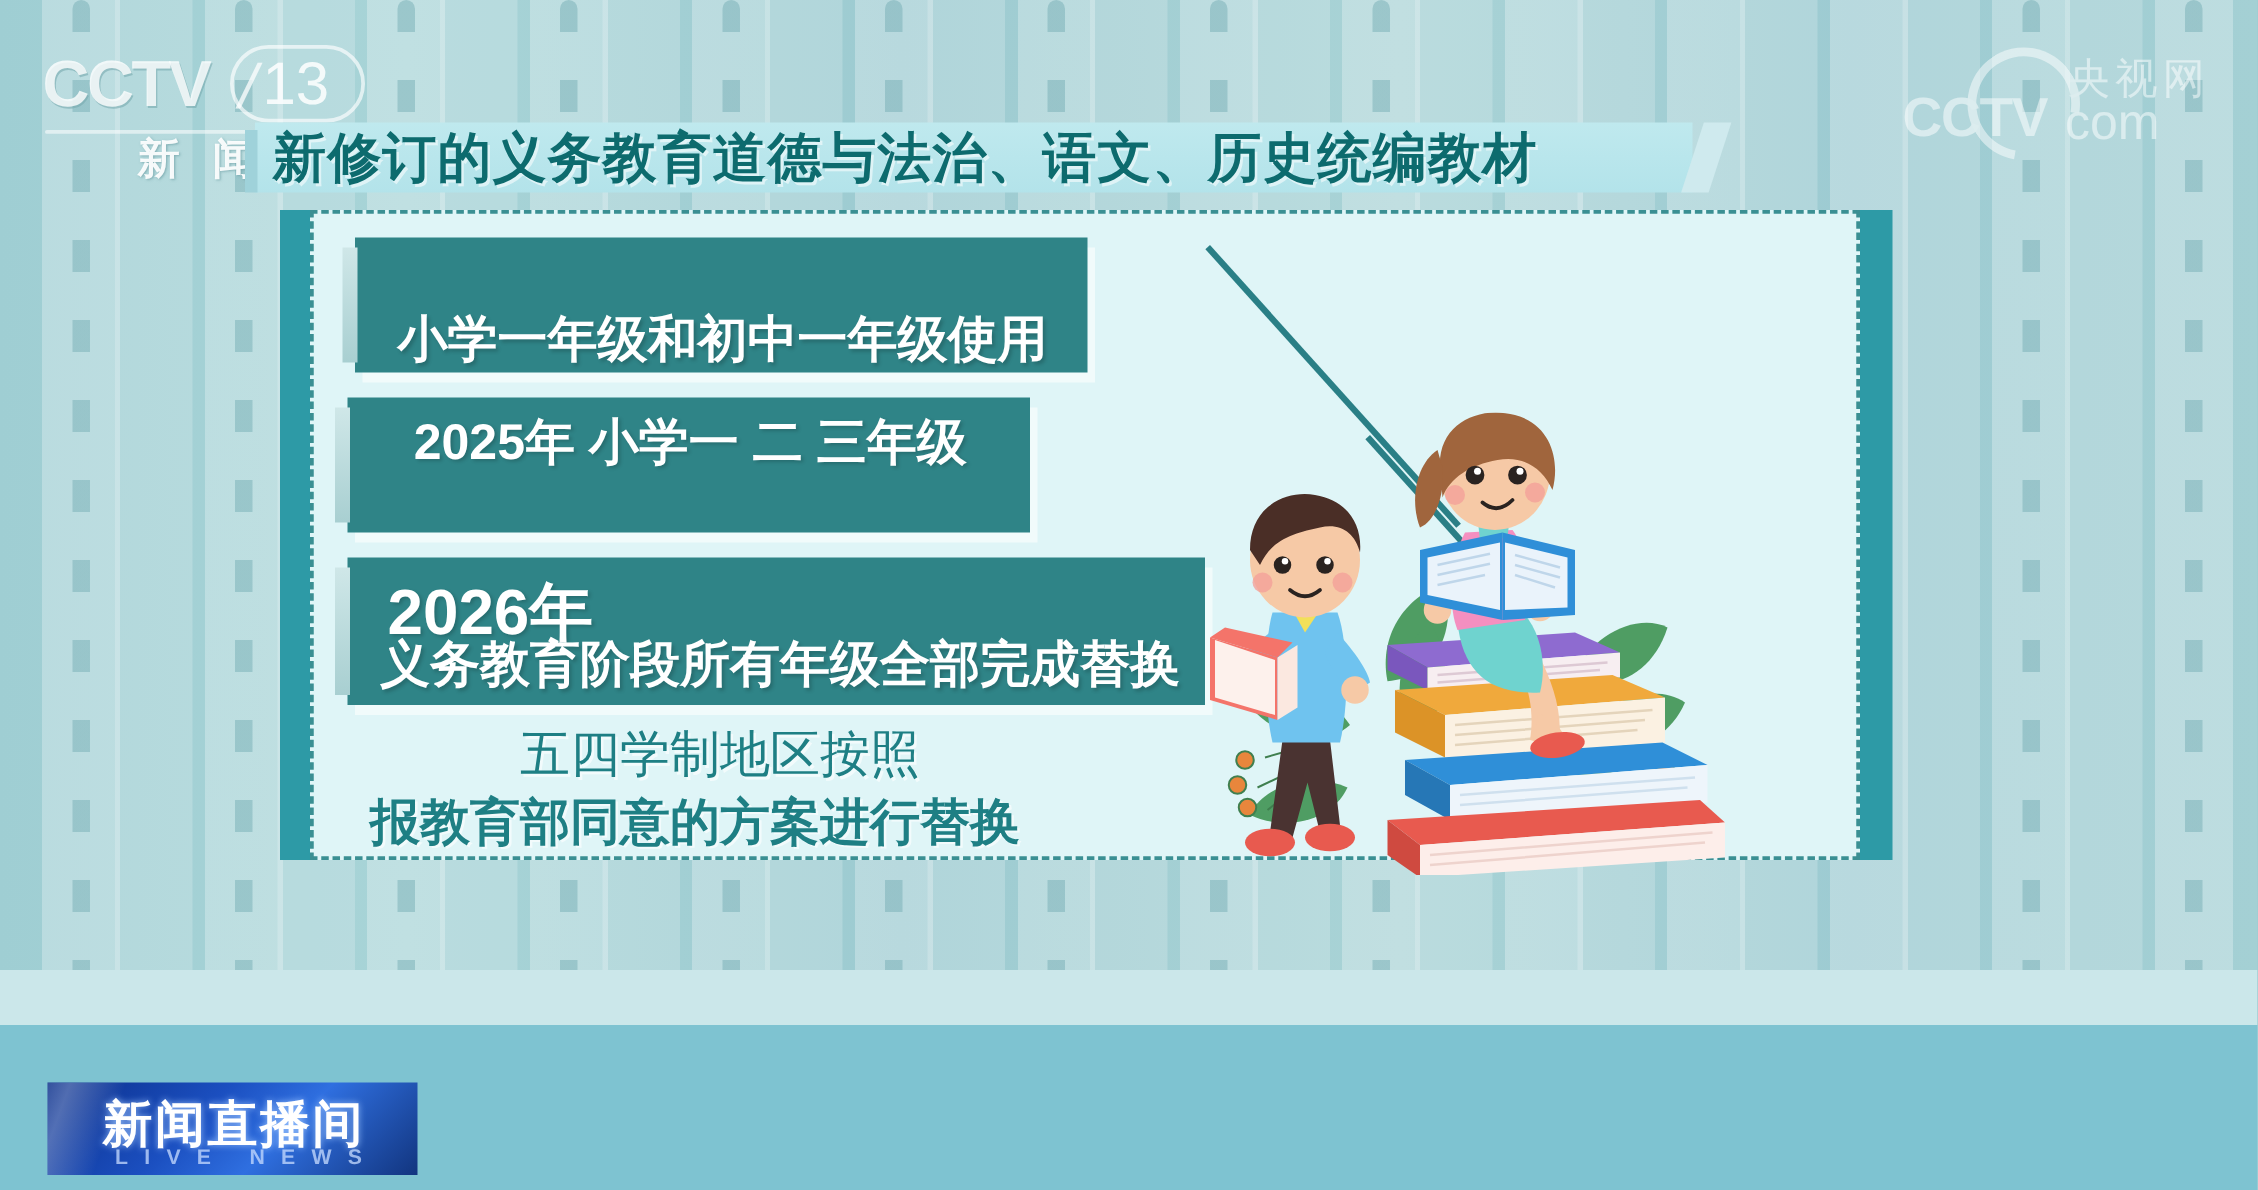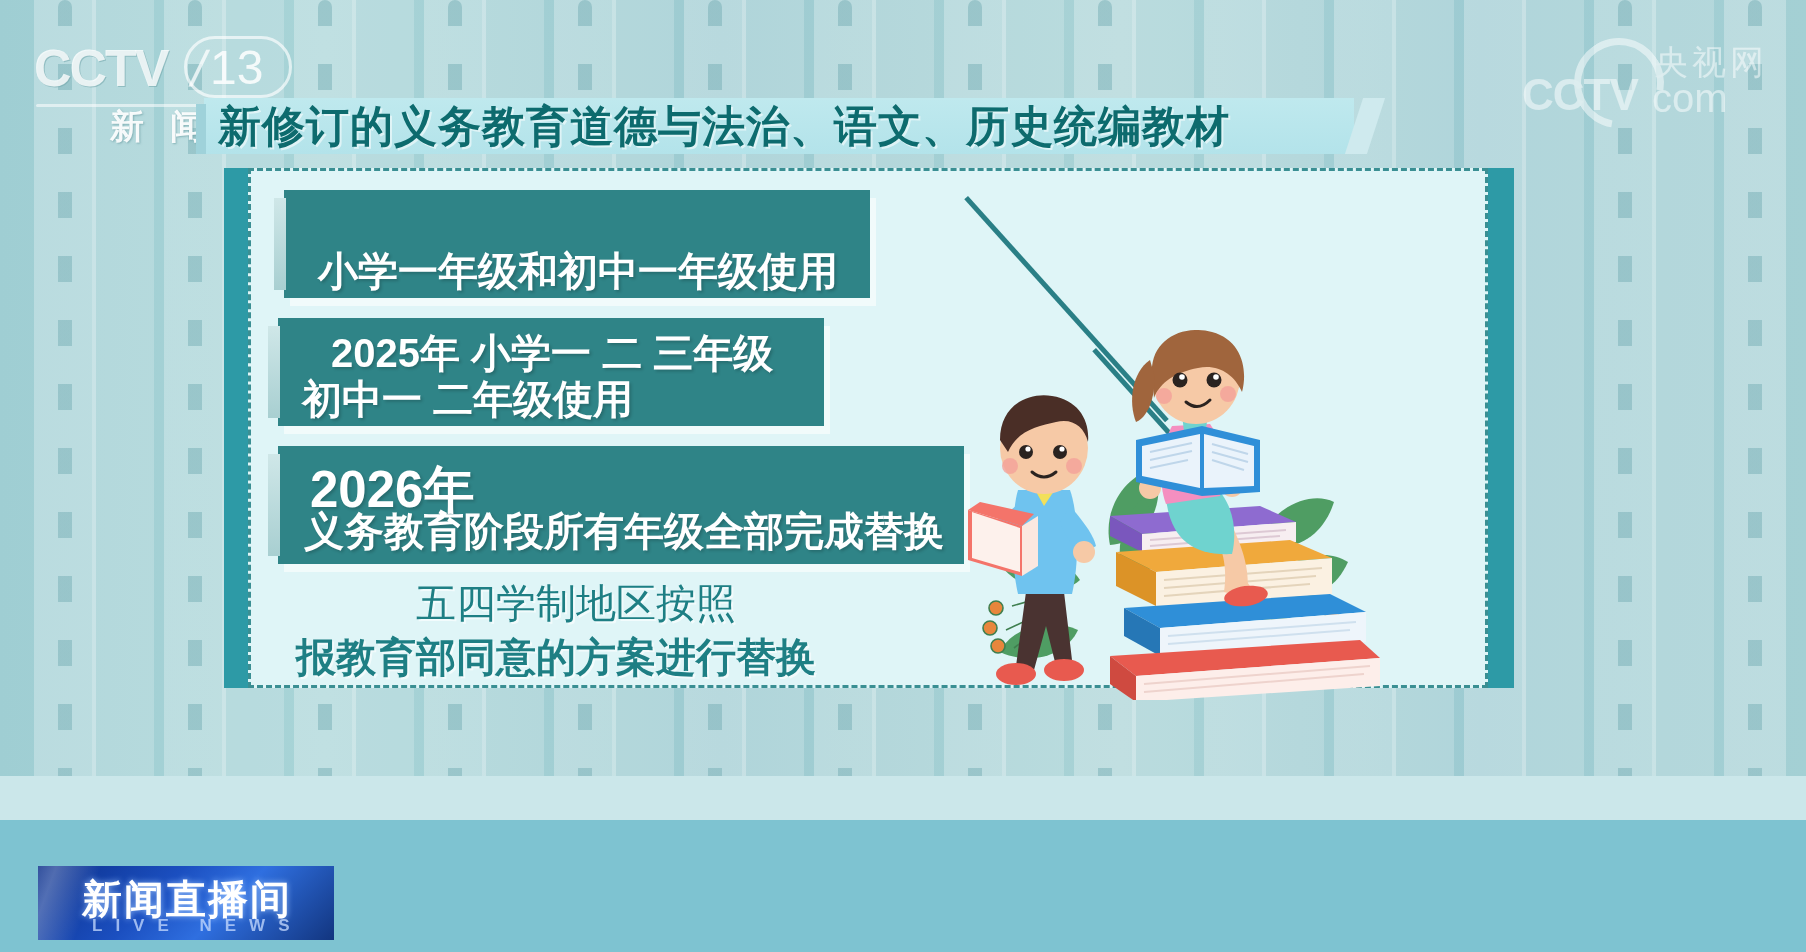--- a/index.html
+++ b/index.html
@@ -183,21 +183,20 @@
 <div class="ptr" style="left:1096px;top:348px;width:176px;height:5px;transform:rotate(48deg);"></div>
 
 <div class="ibox" id="box1">
   <span class="tab"></span>
   <span class="line l2">小学一年级和初中一年级使用</span>
 </div>
 
 <div class="ibox" id="box2">
   <span class="tab"></span>
   <span class="line l1">2025年 小学一  二  三年级</span>
-  <span class="line l2">初中一  二年级使用</span>
 </div>
 
 <div class="ibox" id="box3">
   <span class="tab"></span>
   <span class="line l1">2026年</span>
   <span class="line l2">义务教育阶段所有年级全部完成替换</span>
 </div>
 
 <div id="close1">五四学制地区按照</div>
 <div id="close2">报教育部同意的方案进行替换</div>

